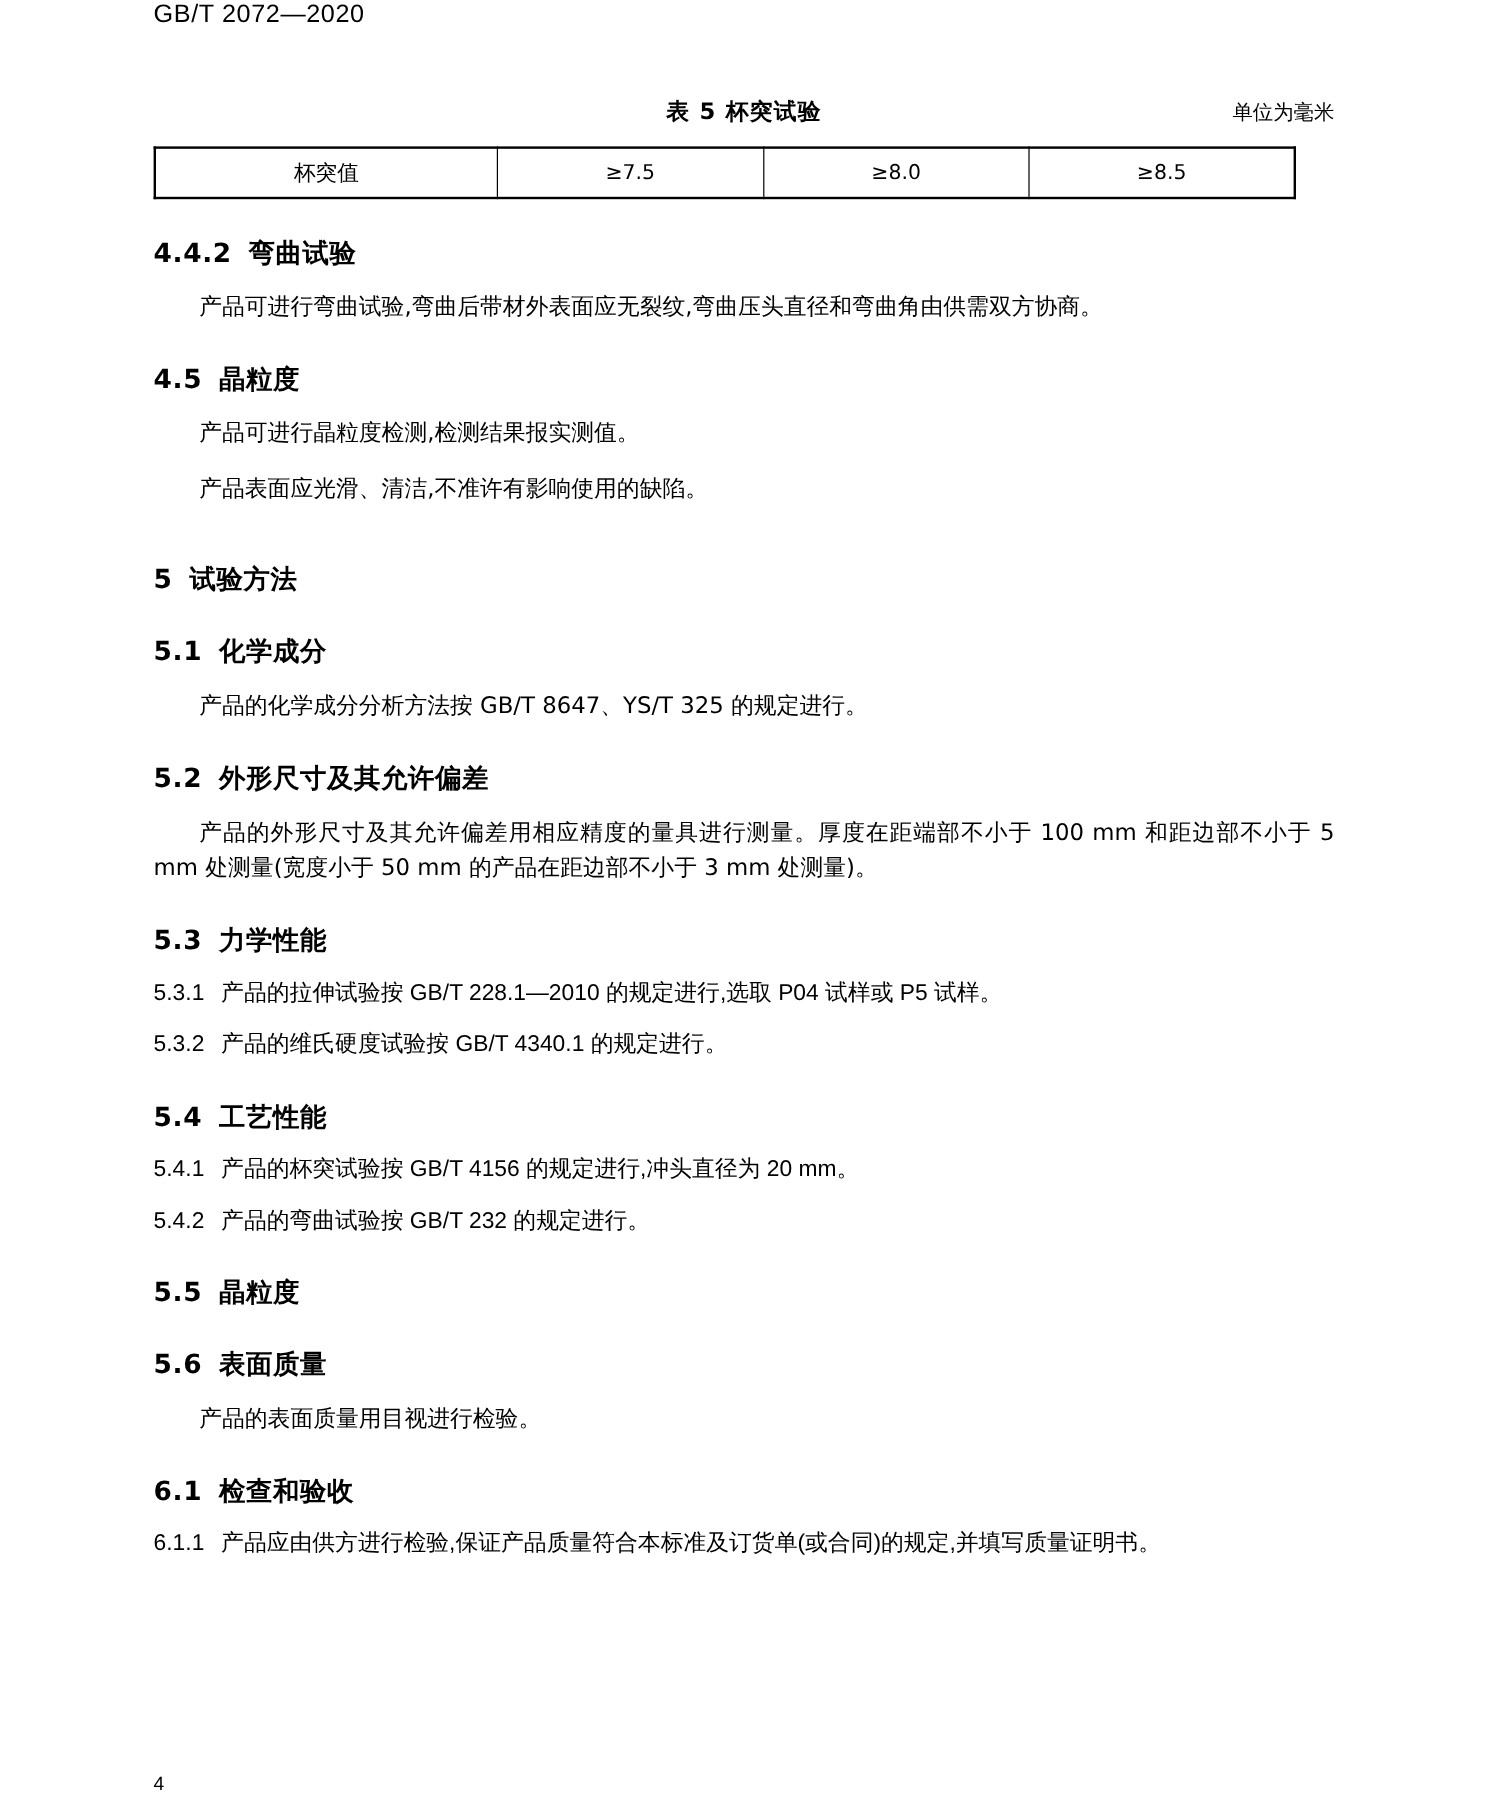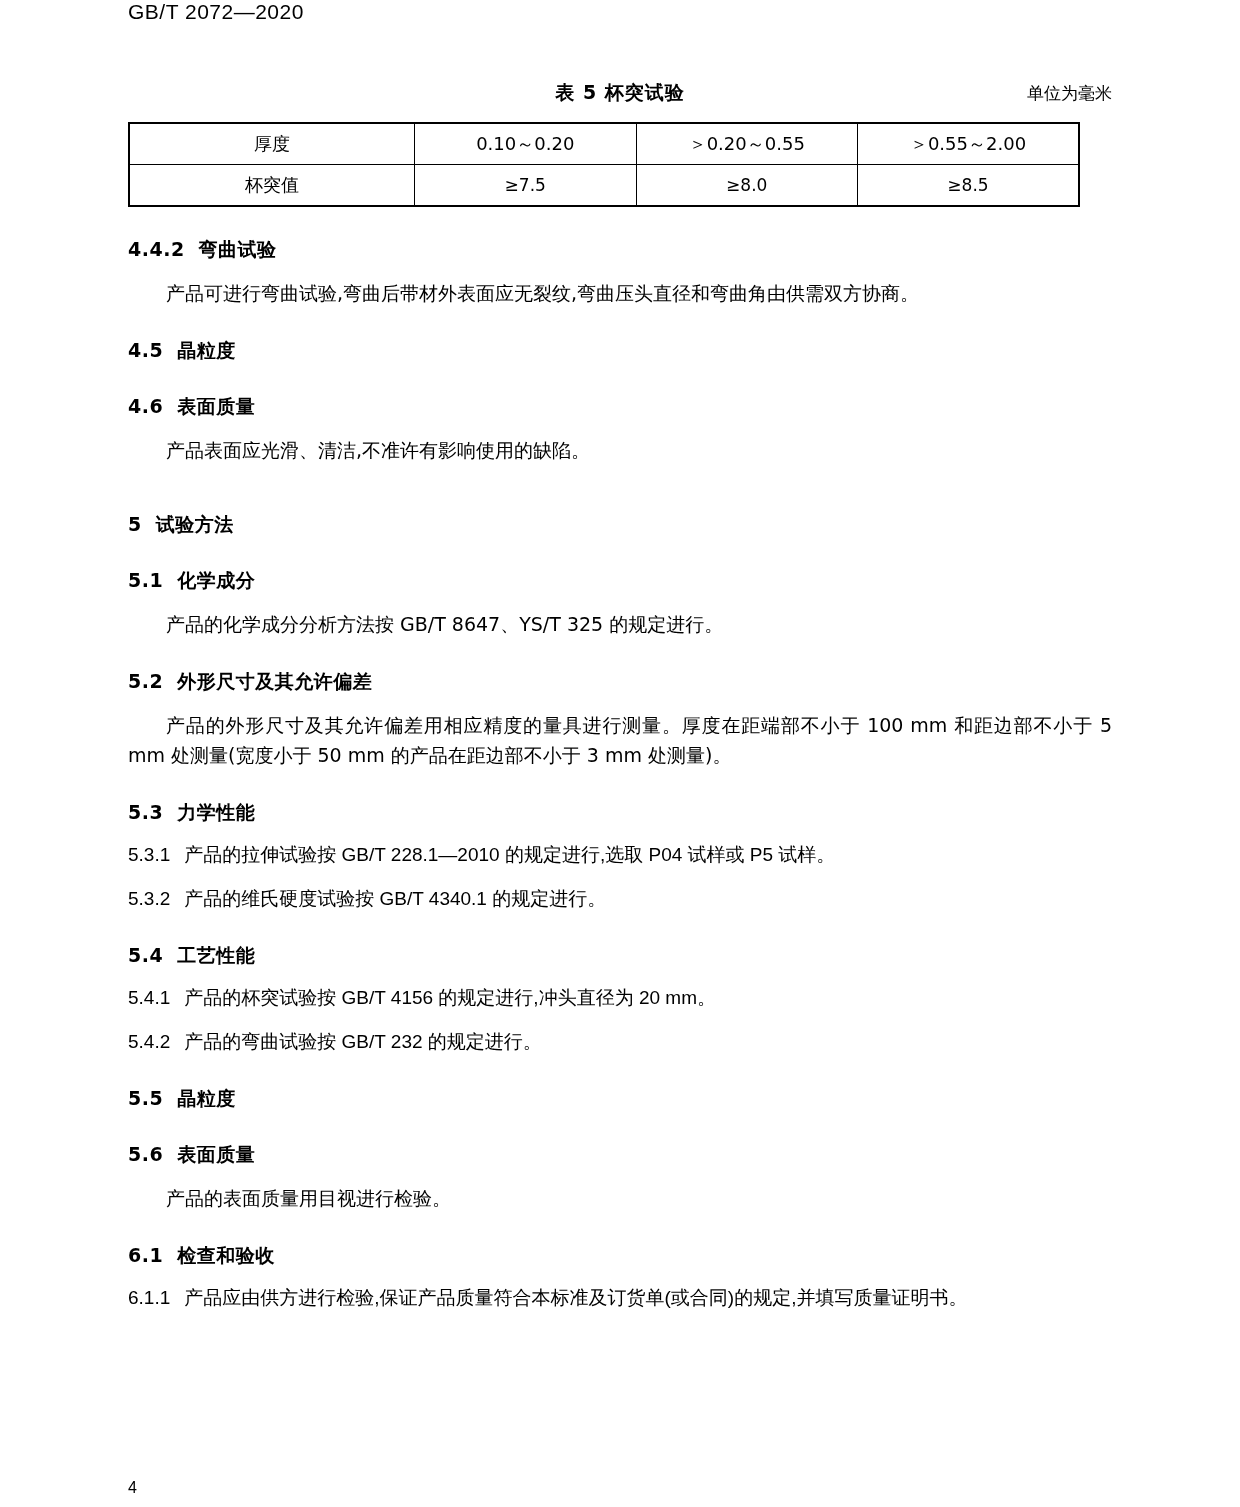--- a/index.html
+++ b/index.html
@@ -67,21 +67,21 @@
   table.data td.lbl {
     width: 282px;
     font-size: 18px;
   }
   table.data {
     border: 2px solid #000;
   }
   h3.sec {
     font-family: "DejaVu Sans", sans-serif;
     font-weight: bold;
-    font-size: 19px;
+    font-size: 22px;
     margin: 30px 0 0 0;
     letter-spacing: 0.5px;
   }
   h3.sec .num {
     font-weight: bold;
     margin-right: 14px;
   }
   h3.sec.top-gap {
     margin-top: 46px;
   }
@@ -120,47 +120,39 @@
     <span>GB/T 2072—2020</span>
   </div>
 
   <div class="table-title-row">
     <div class="table-title">表 5   杯突试验</div>
     <div class="unit-note">单位为毫米</div>
   </div>
 
   <table class="data">
     <tbody>
-        <tr>
-      <td class="lbl">厚度</td>
-      <td class="colhead">0.10～0.20</td>
-      <td class="colhead">＞0.20～0.55</td>
-      <td class="colhead">＞0.55～2.00</td>
-    </tr>
     <tr>
       <td class="lbl">杯突值</td>
       <td>≥7.5</td>
       <td>≥8.0</td>
       <td>≥8.5</td>
     </tr>
   </tbody>
     </table>
 
   <h3 class="sec">
     <span class="num">4.4.2</span><span>弯曲试验</span>
   </h3>
   <p class="body">产品可进行弯曲试验,弯曲后带材外表面应无裂纹,弯曲压头直径和弯曲角由供需双方协商。</p>
 
   <h3 class="sec">
     <span class="num">4.5</span><span>晶粒度</span>
   </h3>
-
-  <h3 class="sec">
-    <span class="num">4.6</span><span>表面质量</span>
-  </h3>
+  <p class="body">产品可进行晶粒度检测,检测结果报实测值。</p>
+
   <p class="body">产品表面应光滑、清洁,不准许有影响使用的缺陷。</p>
 
   <h3 class="sec top-gap">
     <span class="num">5</span><span>试验方法</span>
   </h3>
 
   <h3 class="sec">
     <span class="num">5.1</span><span>化学成分</span>
   </h3>
   <p class="body">产品的化学成分分析方法按 GB/T 8647、YS/T 325 的规定进行。</p>

